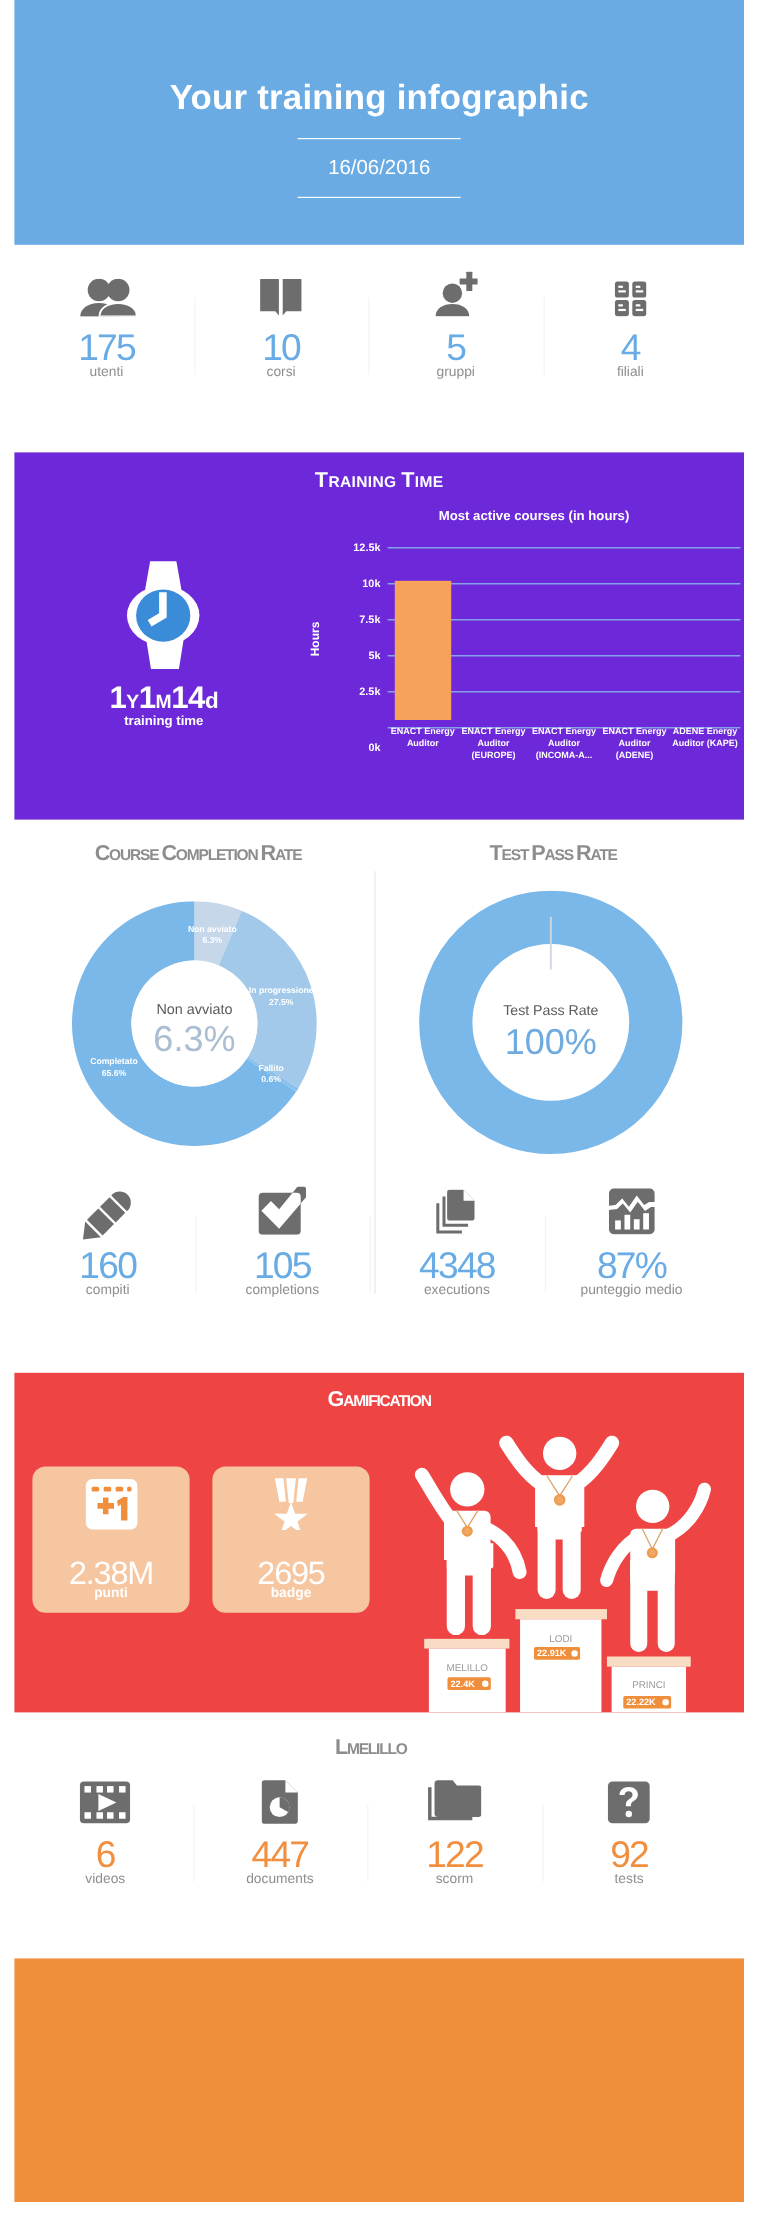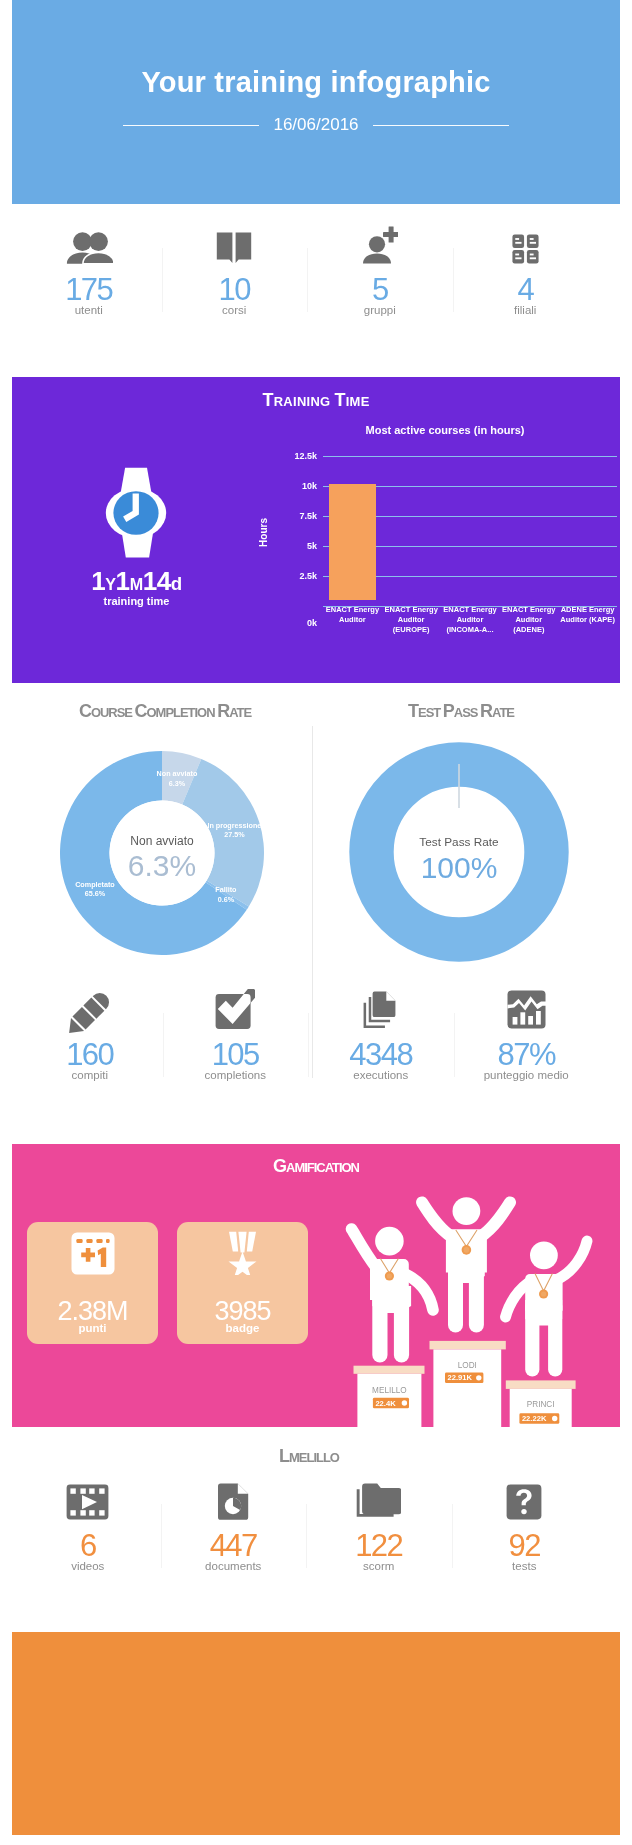--- a/index.html
+++ b/index.html
@@ -17,21 +17,21 @@
     left: 12px; top: 0px; width: 608px; height: 204px;
     background: #6aabe4; overflow: hidden;
   }
   .header-title {
     position: absolute; left: 0; top: 66px; width: 608px;
     text-align: center; color: #ffffff;
     font-size: 29px; font-weight: bold; letter-spacing: .2px;
   }
   .header-date-row {
     position: absolute; left: 0; top: 115px; width: 608px;
-    display: flex; align-items: center; justify-content: center; gap: 14px;
+    display: flex; align-items: center; justify-content: center; gap: 14px; flex-direction: column;
   }
   .header-rule { height: 1px; background: #ffffff; width: 136px; opacity: .95; }
   .header-date { color: #ffffff; font-size: 17px; font-weight: normal; }
 
   
   .statrow { left: 16px; top: 218px; width: 582px; height: 120px; display: flex; }
   .statcell { flex: 1; position: relative; text-align: center; }
   .statcell + .statcell::before {
     content: ""; position: absolute; left: 0; top: 30px; width: 1px; height: 64px;
     background: #f3f3f3;
@@ -87,21 +87,21 @@
   
   .donuts { left: 12px; top: 695px; width: 608px; height: 430px; }
   .donut-title {
     position: absolute; color: #8d8d8d; font-size: 18px; font-weight: bold;
     letter-spacing: -1px; text-align: center;
   }
   .vdiv { position: absolute; background: #eeeeee; width: 1px; }
   .midstats { left: 5px; top: 288px; width: 582px; height: 120px; display: flex; }
 
   
-  .gam { left: 12px; top: 1144px; width: 608px; height: 283px; background: #ec4899; }
+  .gam { left: 12px; top: 1144px; width: 608px; height: 283px; background: #ef4444; }
   .gam-title {
     position: absolute; left: 0; top: 12px; width: 608px; text-align: center;
     color: #ffffff; font-size: 18px; font-weight: bold; letter-spacing: -1px;
   }
   .gcard {
     width: 131px; height: 122px; background: #f6c6a0; border-radius: 11px;
     text-align: center;
   }
   .gcard-icon { height: 62px; display: flex; align-items: center; justify-content: center; }
   .gcard-num {
@@ -402,21 +402,21 @@
 
     <div class="abs gcard" style="left:165px;top:78px">
       <div class="gcard-icon">
         <svg width="29" height="44" viewBox="0 0 29 44" fill="#ffffff">
           <path d="M1.0 0.8 h7.2 l2.0 19.6 -5.4 0 z"></path>
           <path d="M28.0 0.8 h-7.2 l-2.0 19.6 5.4 0 z"></path>
           <path d="M10.4 0.8 h8.2 l-2.2 20.6 h-3.8 z"></path>
           <path d="M14.5 20.5 l3.45 10.0 10.55 0 -8.6 6.4 3.35 10.3 -8.75 -6.5 -8.75 6.5 3.35 -10.3 -8.6 -6.4 10.55 0 z"></path>
         </svg>
       </div>
-      <div class="gcard-num">3985</div>
+      <div class="gcard-num">2695</div>
       <div class="gcard-lbl">badge</div>
     </div>
 
     <svg class="abs" style="left:330px;top:8px" width="278" height="275" viewBox="0 0 278 275">
 
       <g>
 
         <g>
           <g fill="none" stroke="#ffffff" stroke-width="11.6" stroke-linecap="round">
             <path d="M36.0 118.0 C 22.0 100.0 12.0 80.0 9.5 77.0"></path>

